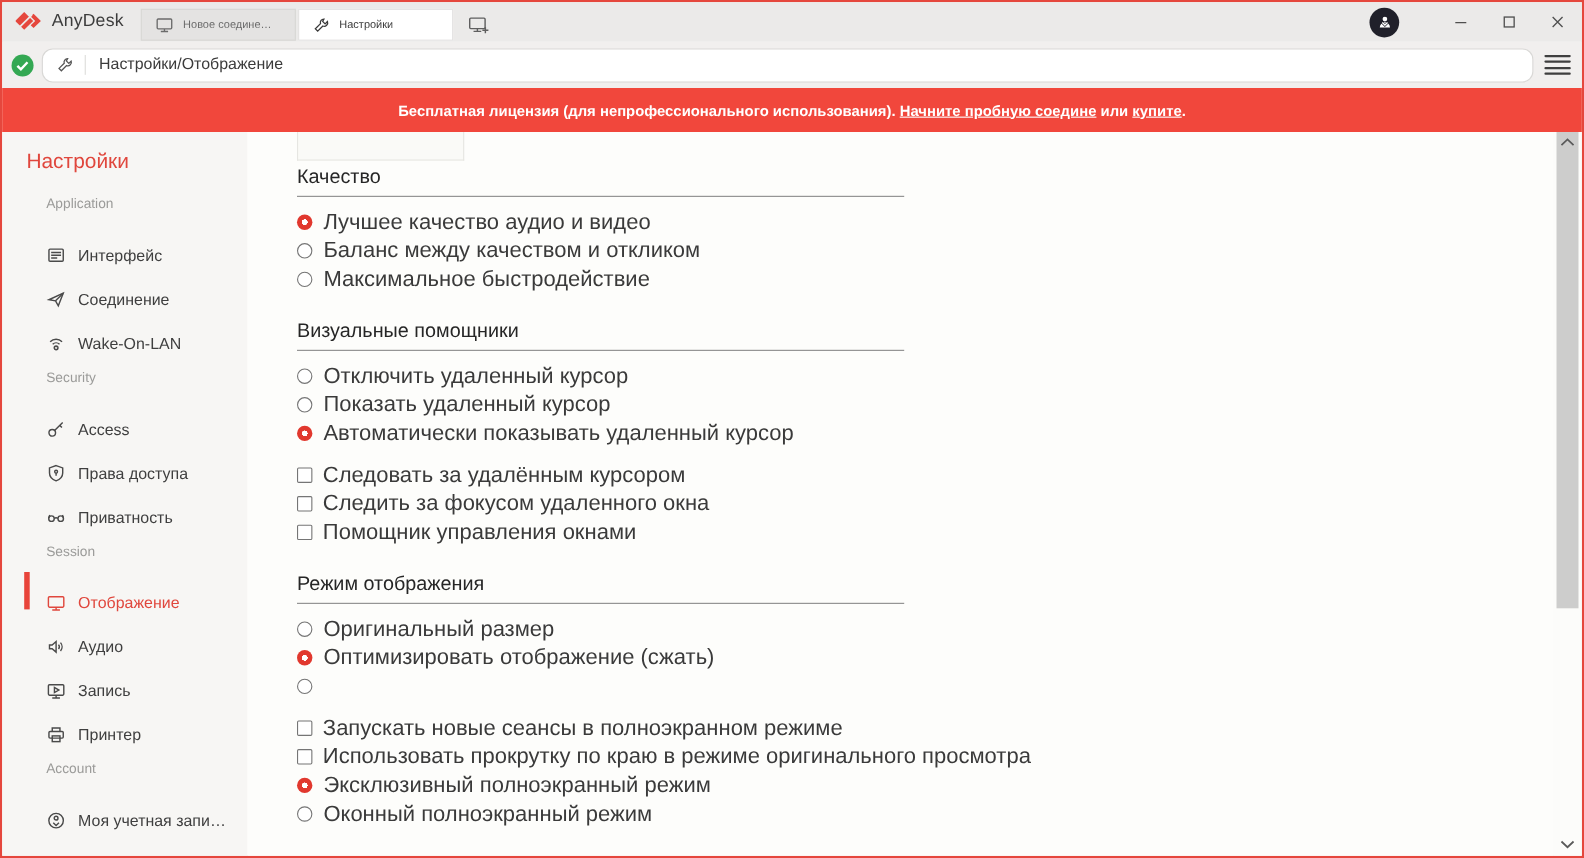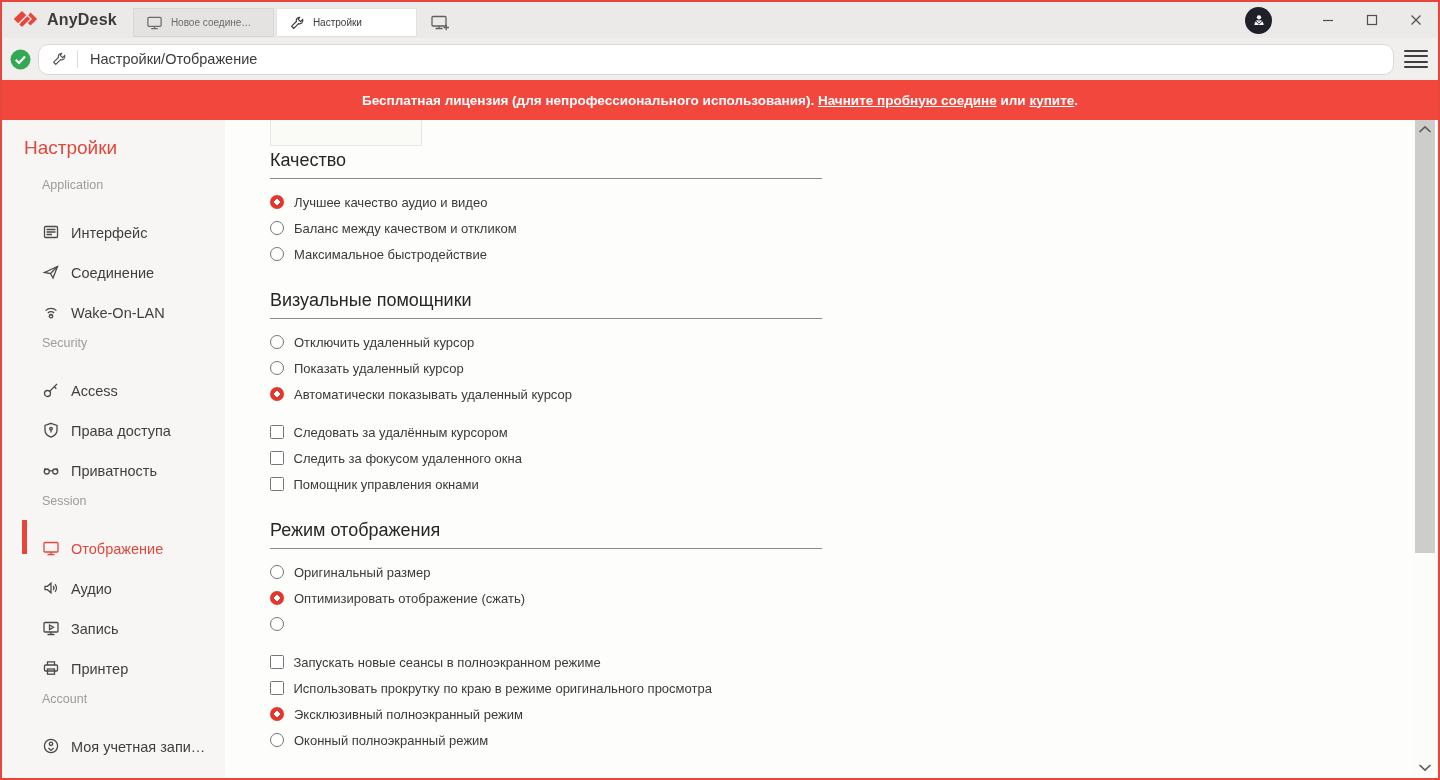--- a/index.html
+++ b/index.html
@@ -12,21 +12,21 @@
   .window {
     position:relative; width:1440px; height:780px;
     border:2px solid #e5473d; background:#fdfdfb;
   }
   
   .tabbar {
     position:absolute; left:0; top:0; right:0; height:36px;
     background:#ebeaE9; display:flex; align-items:center;
   }
   .logo { display:flex; align-items:center; gap:8px; padding:0 16px 0 12px; }
-  .logo-name { font-size:16px; font-weight:bold; color:#3c3c3c; letter-spacing:.2px; }
+  .logo-name { font-size:16px; font-weight:normal; color:#3c3c3c; letter-spacing:.2px; }
   .tab {
     height:29px; width:141px; margin-top:5px; display:flex; align-items:center;
     gap:8px; padding:0 12px; font-size:10px; cursor:default;
   }
   .tab.inactive { background:#e4e3e2; border:1px solid #d8d7d5; color:#6b6b6b; margin-right:2px;}
   .tab.active { background:#ffffff; border:1px solid #e3e2e1; color:#3a3a3a; }
   .tab .lbl { white-space:nowrap; overflow:hidden; }
   .newtab { margin-left:8px; margin-top:4px; width:30px; height:28px; display:flex; align-items:center; justify-content:center; color:#5f5f5f; }
   .tb-right { position:absolute; right:0; top:0; height:36px; display:flex; align-items:center; }
   .badge {
@@ -87,21 +87,21 @@
     border:1px solid #757575; flex:0 0 auto; margin-right:10px;
   }
   .radio.checked {
     border:none;
     background: radial-gradient(circle, #ffffff 0 2.6px, #e1382e 2.7px);
   }
   .checkbox {
     width:13.5px; height:13.5px; background:#fff; border:1px solid #757575;
     border-radius:1.5px; flex:0 0 auto; margin-right:10px;
   }
-  .opt .lbl { font-size:13px; color:#3a3a3a; }
+  .opt .lbl { font-size:20px; color:#3a3a3a; }
   
   .scrollbar { width:26px; flex:0 0 auto; background:#fcfcfa; position:relative; }
   .scroll-thumb { position:absolute; left:3px; right:3px; top:0; height:433px; background:#cdcdcc; }
   .scroll-up { position:absolute; top:5px; left:0; right:0; display:flex; justify-content:center; color:#5a5a5a; }
   .scroll-down { position:absolute; bottom:6px; left:0; right:0; display:flex; justify-content:center; color:#5a5a5a; }
   svg { display:block; }
 </style>
 </head>
 <body>
 

